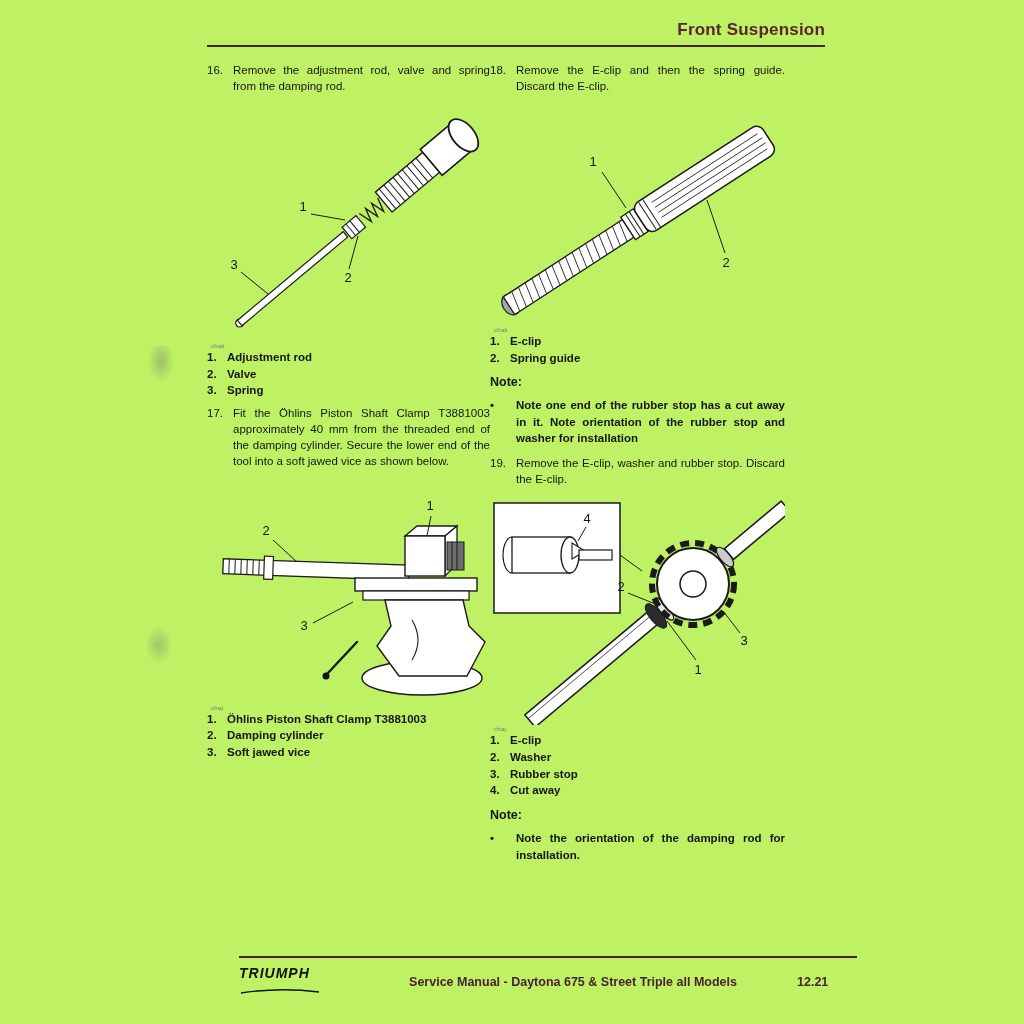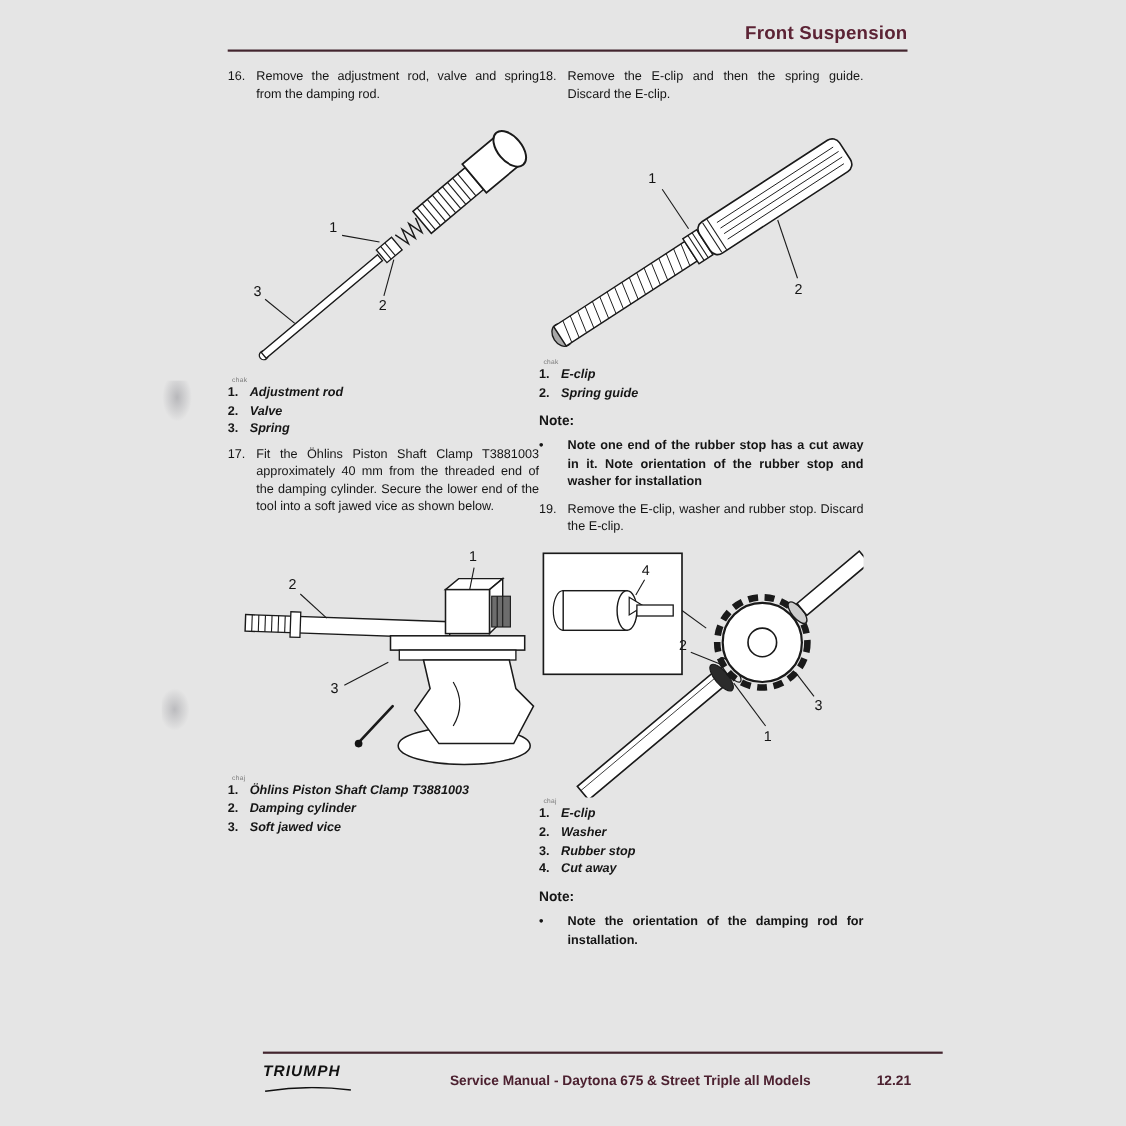--- a/index.html
+++ b/index.html
@@ -3,41 +3,41 @@
 <meta charset="utf-8">
 <style>
   * { margin:0; padding:0; box-sizing:border-box; }
   html,body { background:#ffffff; }
   body {
     width:1024px; height:1024px;
     font-family:"Liberation Sans", sans-serif;
     color:#151515;
     position:relative;
   }
-  .page { position:relative; width:1024px; height:1024px; overflow:hidden; background:#e5e5e5; }
+  .page { position:relative; width:1024px; height:1024px; overflow:hidden; background:#bef264; }
   .content { position:absolute; left:207px; top:20px; width:618px; }
 
   .header-title { text-align:right; color:#5c2335; font-size:17px; font-weight:bold; letter-spacing:.2px; }
   .header-rule { height:2px; background:#43252e; margin-top:5px; }
 
   .columns { display:flex; margin-top:16px; }
   .col-left { width:283px; }
   .col-right { width:295px; }
 
   .step { display:flex; margin-bottom:9px; }
   .step-num { width:26px; flex:none; font-size:11.5px; line-height:1.38; }
   .step-text { flex:1; font-size:11.5px; line-height:1.38; text-align:justify; }
 
   figure { margin:0; }
   .fig-svg { display:block; }
   .fig-credit { font-size:6px; color:#777; margin:1px 0 2px 4px; letter-spacing:.3px; }
   .captions { margin:2px 0 8px 0; }
   .caption-row { display:flex; font-weight:bold; font-size:11.5px; line-height:1.2; margin-bottom:3px; }
   .caption-num { width:20px; flex:none; }
-  .caption-label { flex:1;font-style:italic; }
+  .caption-label { flex:1; }
 
   .note-heading { font-weight:bold; font-size:12.5px; margin:10px 0 8px 0; }
   .note-bullet { display:flex; font-weight:bold; font-size:11.5px; line-height:1.42; margin-bottom:10px; }
   .bullet-glyph { width:26px; flex:none; }
   .note-bullet-text { flex:1; text-align:justify; }
 
   .fig2-wrap { margin-top:22px; }
   .fig4-wrap { margin-top:4px; }
 
   .footer { position:absolute; left:207px; top:956px; width:618px;margin-left:32px; }

